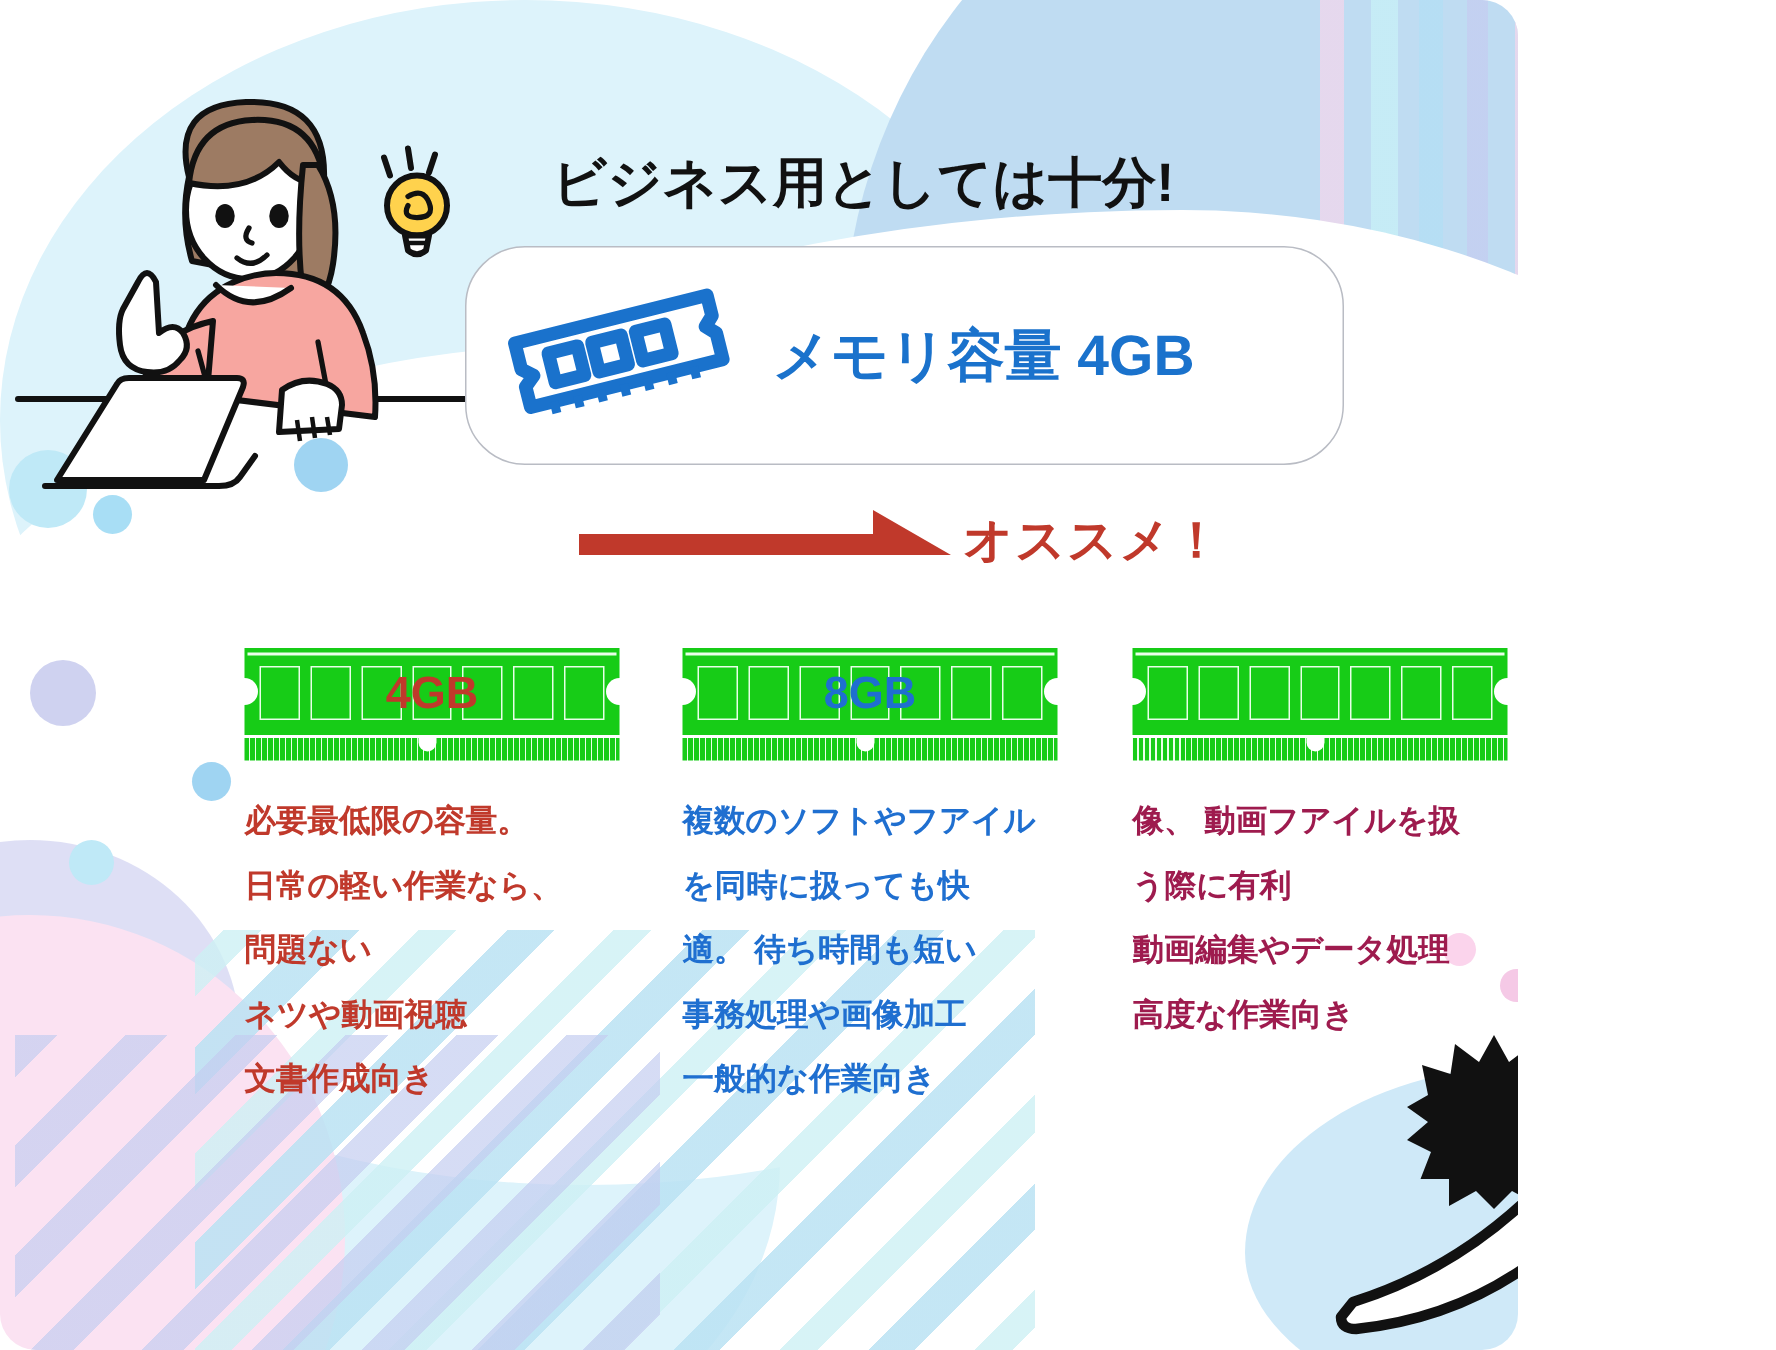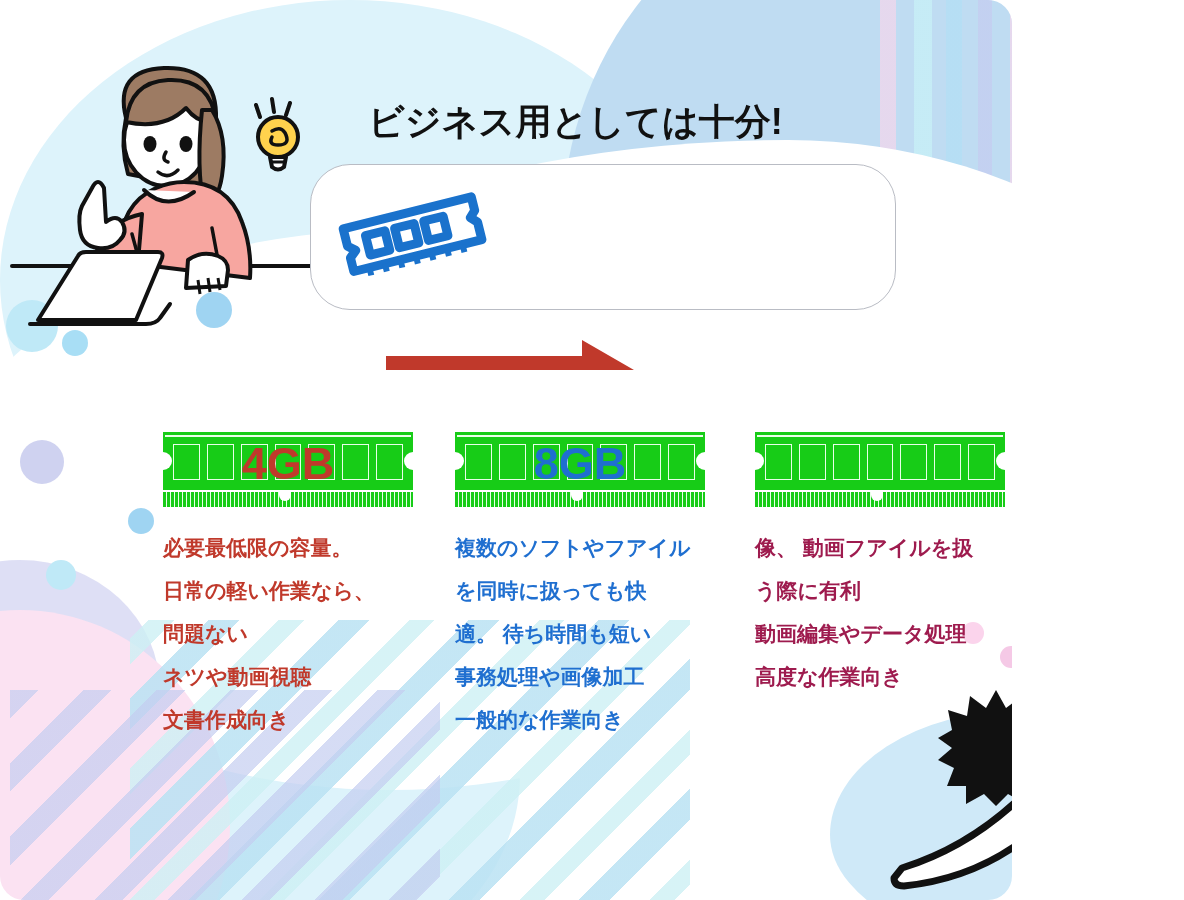--- a/index.html
+++ b/index.html
@@ -142,21 +142,21 @@
     position:absolute;left:0;top:60px;width:250px;height:15px;
     background:repeating-linear-gradient(90deg,#17cc17 0 3px,#e9ffe9 3px 4px);
   }
   .ram-pin-notch{
     position:absolute;left:116px;top:60px;width:12px;height:9px;
     background:#ffffff;border-radius:0 0 6px 6px;
   }
   .ram-label{
     position:absolute;left:0;top:2px;width:250px;height:58px;
     display:flex;align-items:center;justify-content:center;
-    font-size:45px;font-weight:bold;line-height:1;
+    font-size:30px;font-weight:bold;line-height:1;
   }
   .lbl-4gb{color:#c0392b;}
   .lbl-8gb{color:#1f6fd0;}
   .lbl-16gb{color:#9e1b4e;}
 
   .col-lines{margin-top:16px;}
   .col-lines div{
     font-size:21px;font-weight:bold;line-height:43px;white-space:nowrap;
   }
   .txt-red{color:#c0392b;}
@@ -275,26 +275,28 @@
         <path d="M14 22 l132 0 l0 14 l-6 6 l6 6 l0 18 l-132 0 l0 -14 l7 -6 l-7 -6 z"></path>
         <rect x="34" y="34" width="20" height="20"></rect>
         <rect x="64" y="34" width="20" height="20"></rect>
         <rect x="94" y="34" width="20" height="20"></rect>
       </g>
       <g transform="rotate(-14 80 50)" fill="none" stroke="#1a72cc" stroke-width="6">
         <path d="M30 66 l0 8 M46 66 l0 8 M62 66 l0 8 M78 66 l0 8 M94 66 l0 8 M110 66 l0 8 M126 66 l0 8"></path>
       </g>
     </svg>
   </div>
+  <div class="memcard-label">メモリ容量 4GB</div>
 
   <div class="redarrow">
     <svg width="250" height="48" viewBox="0 0 250 48">
       <path d="M0 20 L196 20 L196 4 L248 34 L0 34 Z" fill="#c0392b"></path>
     </svg>
   </div>
+  <div class="osusume">オススメ！</div>
 
   <div class="col col-4gb">
     <div class="ram">
       <div class="ram-body"></div>
       <div class="ram-topline"></div>
       <div class="ram-chips">
         <span></span>
           <span></span>
           <span></span>
           <span></span>

